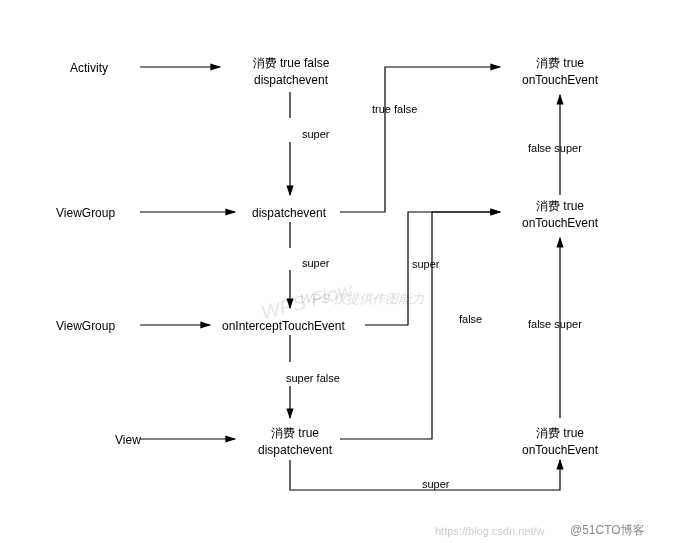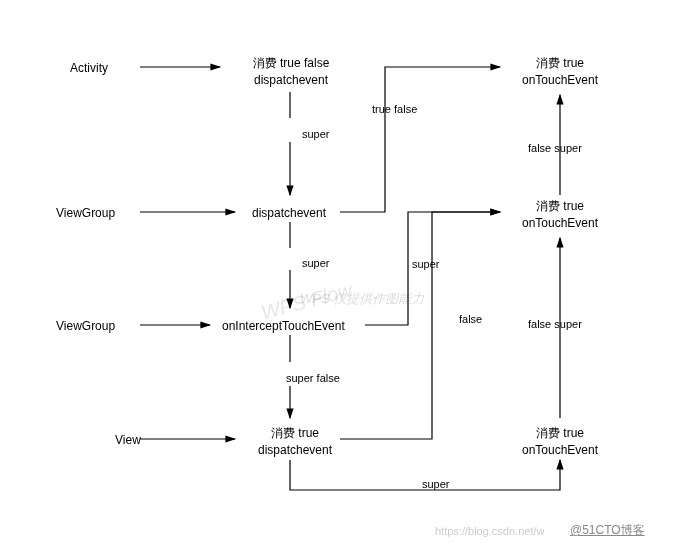--- a/index.html
+++ b/index.html
@@ -35,21 +35,20 @@
   .watermark2 {
     position: absolute;
     font-size: 13px;
     color: rgba(0,0,0,0.15);
     pointer-events: none;
   }
   .attribution {
     position: absolute;
     font-size: 12px;
     color: #888;
-    text-decoration: underline;
   }
   svg {
     position: absolute;
     top: 0;
     left: 0;
     pointer-events: none;
   }
 </style>
 </head>
 <body>

